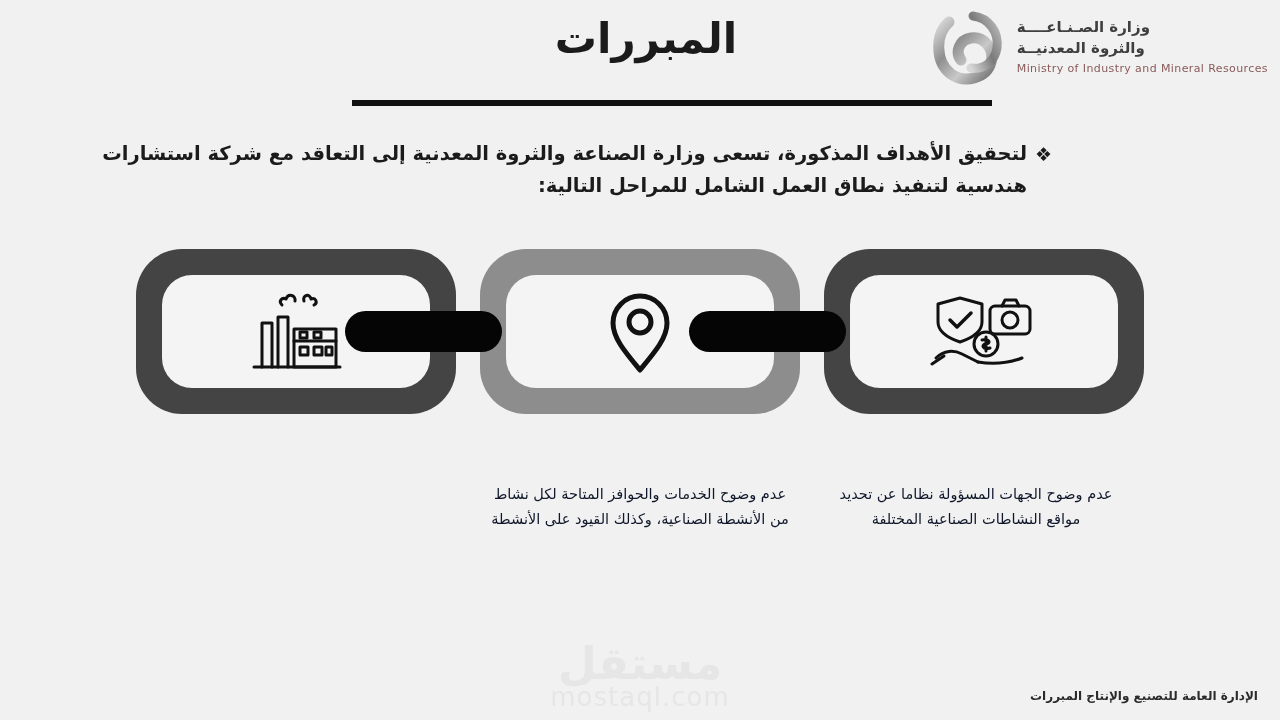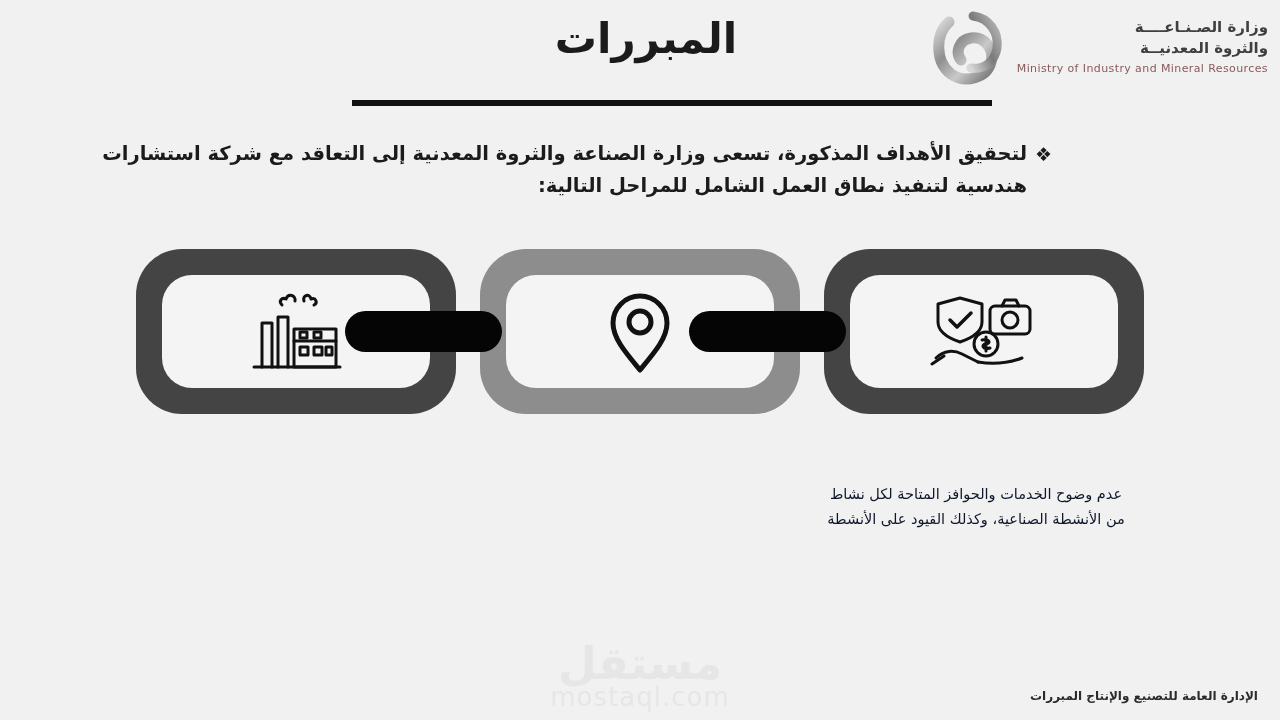--- a/index.html
+++ b/index.html
@@ -15,21 +15,21 @@
     background: #f1f1f1;
   }
 
   
   .ministry-logo {
     position: absolute; top: 8px; right: 12px;
     display: flex; align-items: center; gap: 10px;
     direction: rtl;
   }
   .ministry-text {
-    text-align: right;
+    text-align: left;
     color: #4a4a4a;
     line-height: 1.35;
   }
   .ministry-text .ar1, .ministry-text .ar2 {
     font-size: 15px; font-weight: bold; letter-spacing: 1px;
     color: #3f3f3f; white-space: nowrap;
   }
   .ministry-text .en {
     font-size: 11px; letter-spacing: .4px; color: #8a5a5a;
     margin-top: 4px; direction: ltr; white-space: nowrap;
@@ -229,20 +229,21 @@
             <rect x="66" y="43" width="7" height="6"></rect>
 
             <path d="M6 78 L92 78"></path>
           </g>
         </svg>
       </div>
     </div>
   </div>
 
   <div class="captions">
+    <div class="caption">عدم وضوح الجهات المسؤولة نظاما عن تحديد مواقع النشاطات الصناعية المختلفة</div>
     <div class="caption">عدم وضوح الخدمات والحوافز المتاحة لكل نشاط من الأنشطة الصناعية، وكذلك القيود على الأنشطة</div>
   </div>
 
   <div class="footer">
     <div>الإدارة العامة للتصنيع والإنتاج المبررات</div>
   </div>
 
   <div class="watermark">
     <div class="wm-ar">مستقل</div>
     <div class="wm-en">mostaql.com</div>

